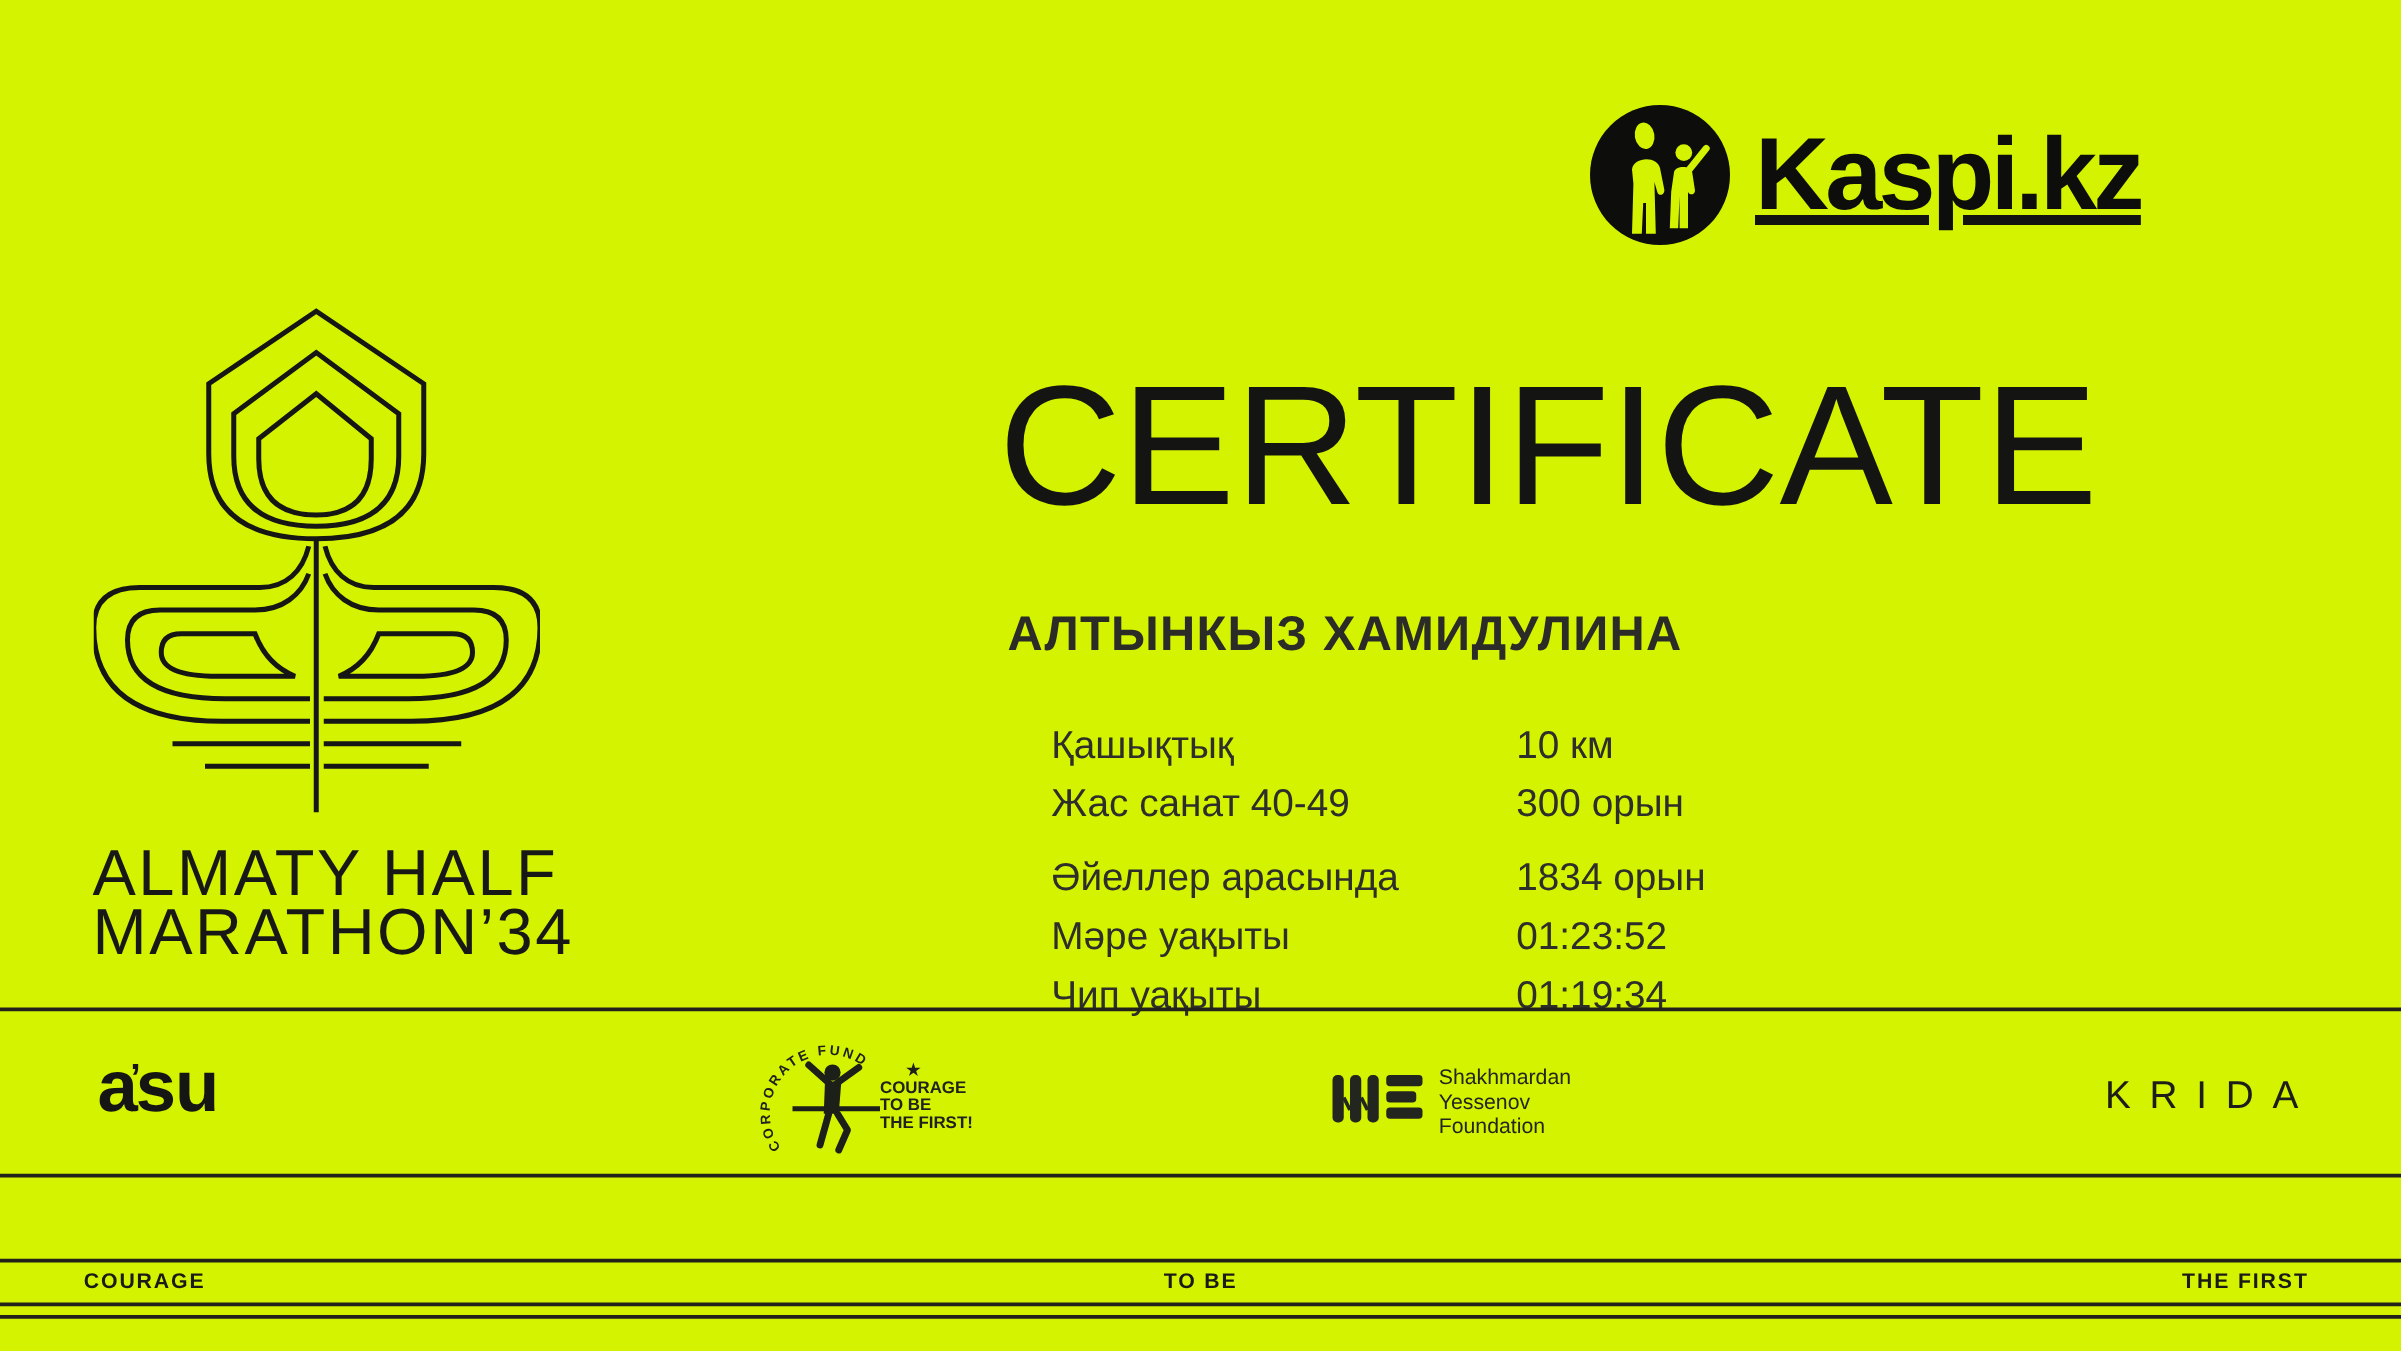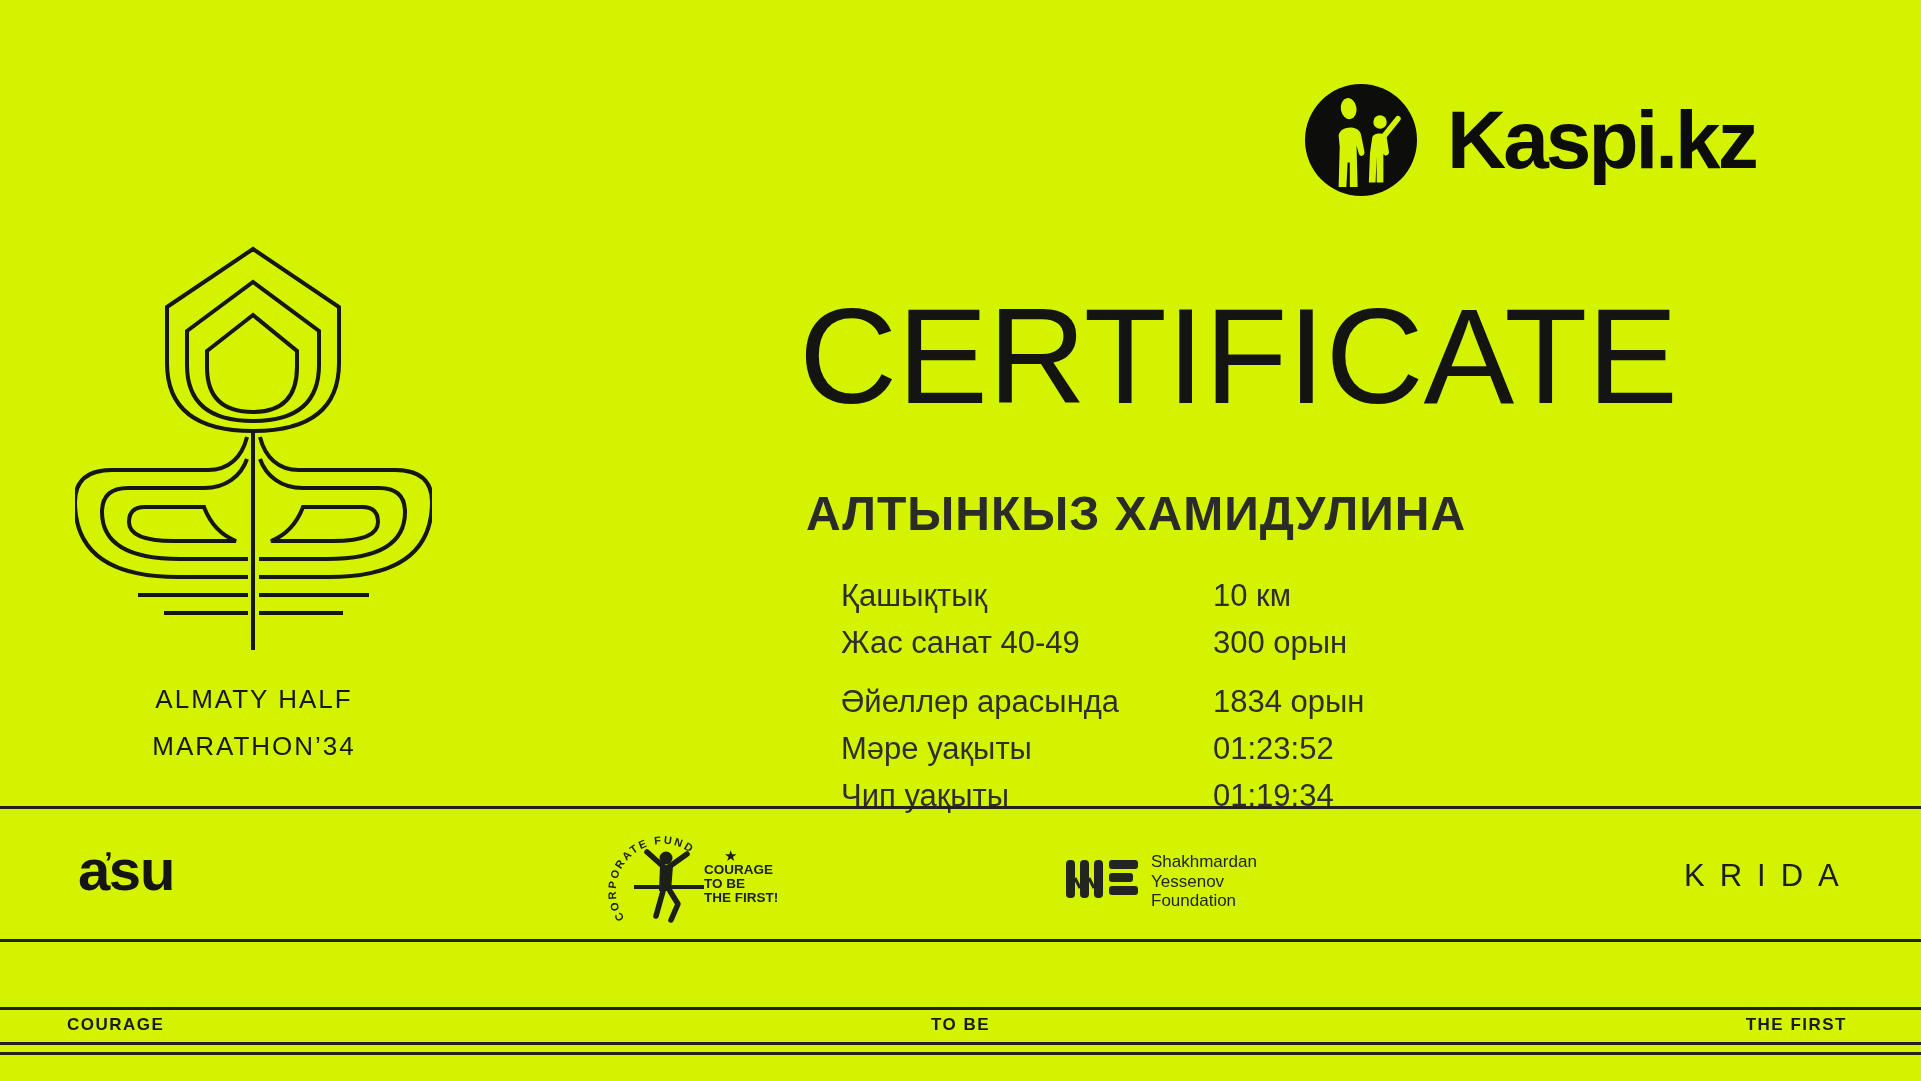--- a/index.html
+++ b/index.html
@@ -2,39 +2,39 @@
 <html><head>
 <meta charset="utf-8">
 <style>
   html,body{margin:0;padding:0;background:#2a2a2a;}
   .cert{
     position:relative;width:1921px;height:1081px;overflow:hidden;
     background:#D4F301;color:#121210;
     font-family:"Liberation Sans","DejaVu Sans",sans-serif;
   }
   
-  .kaspi{position:absolute;left:1305px;top:84px;display:flex;align-items:center;gap:30px;}
+  .kaspi{position:absolute;left:1272px;top:84px;display:flex;align-items:center;gap:20px;text-decoration:underline;}
   .kaspi-icon{width:112px;height:112px;flex:0 0 auto;}
   .kaspi-text{font-size:82px;font-weight:700;letter-spacing:-3px;line-height:1;color:#0d0d0b;}
   
   .title{position:absolute;left:799px;top:288px;font-size:136px;font-weight:400;
          line-height:1;letter-spacing:0;color:#141412;white-space:nowrap;}
   
-  .recipient{position:absolute;left:806px;top:486px;font-size:48px;font-weight:700;
+  .recipient{position:absolute;left:806px;top:486px;font-size:39px;font-weight:700;
              letter-spacing:1px;color:#2B2B28;white-space:nowrap;}
   
   .details{position:absolute;left:806px;top:578px;width:820px;margin-left:35px;}
   .row{position:relative;height:47px;}
   .row:nth-child(3){margin-top:12px;}
   .row .label{position:absolute;left:0;top:0;font-size:31px;color:#2E2E2B;white-space:nowrap;}
   .row .value{position:absolute;left:372px;top:0;font-size:31px;color:#2E2E2B;white-space:nowrap;}
   
   .tulip{position:absolute;left:75px;top:245px;width:357px;height:405px;}
   .event-title{position:absolute;left:74px;top:676px;width:360px;text-align:center;
-               font-size:26px;line-height:47px;font-weight:500;letter-spacing:2px;color:#18181五px;
+               font-size:52px;line-height:47px;font-weight:500;letter-spacing:2px;color:#18181五px;
                color:#181816;white-space:nowrap;}
   
   .line{position:absolute;left:0;width:1921px;height:3px;background:#22221B;}
   .line-1{top:806px;} .line-2{top:939px;} .line-3{top:1007px;}
   .line-4{top:1042px;} .line-5{top:1052px;}
   
   .asu{position:absolute;left:78px;top:836px;font-size:58px;font-weight:700;
        letter-spacing:-1px;color:#151513;}
   .asu .tick{font-size:.52em;vertical-align:.58em;margin:0 -3px 0 -5px;display:inline-block;}
   .cf{position:absolute;left:566px;top:834px;width:234px;height:98px;}

